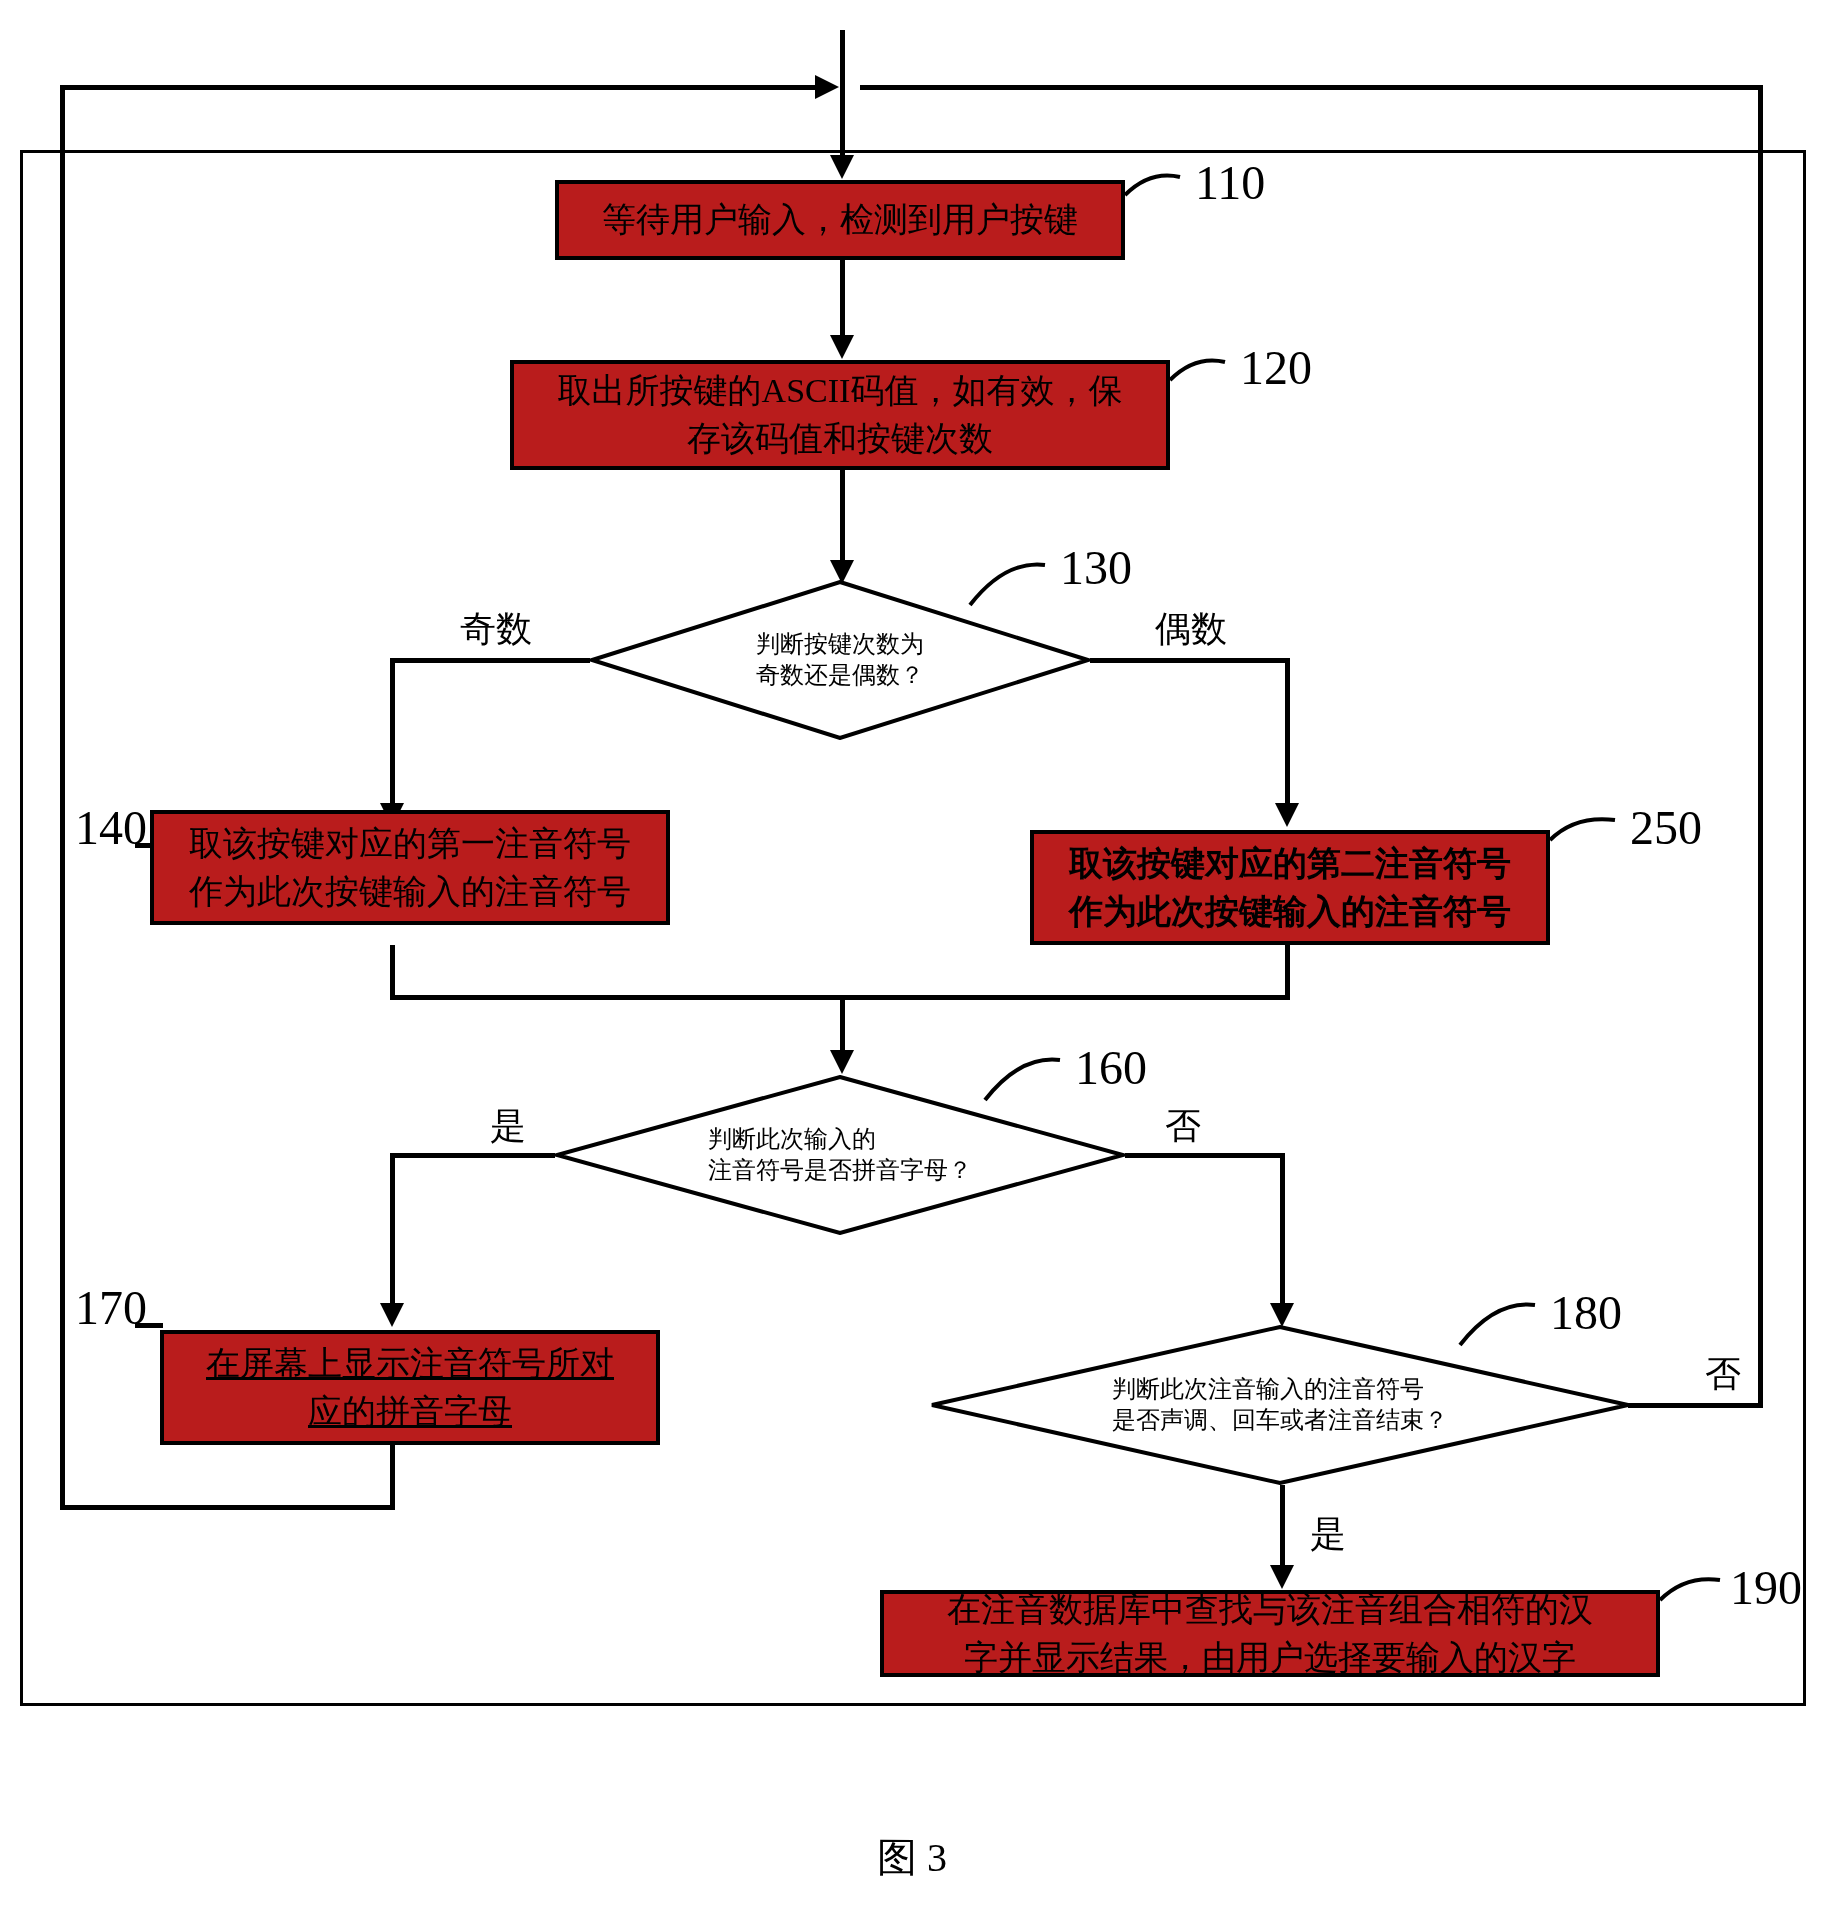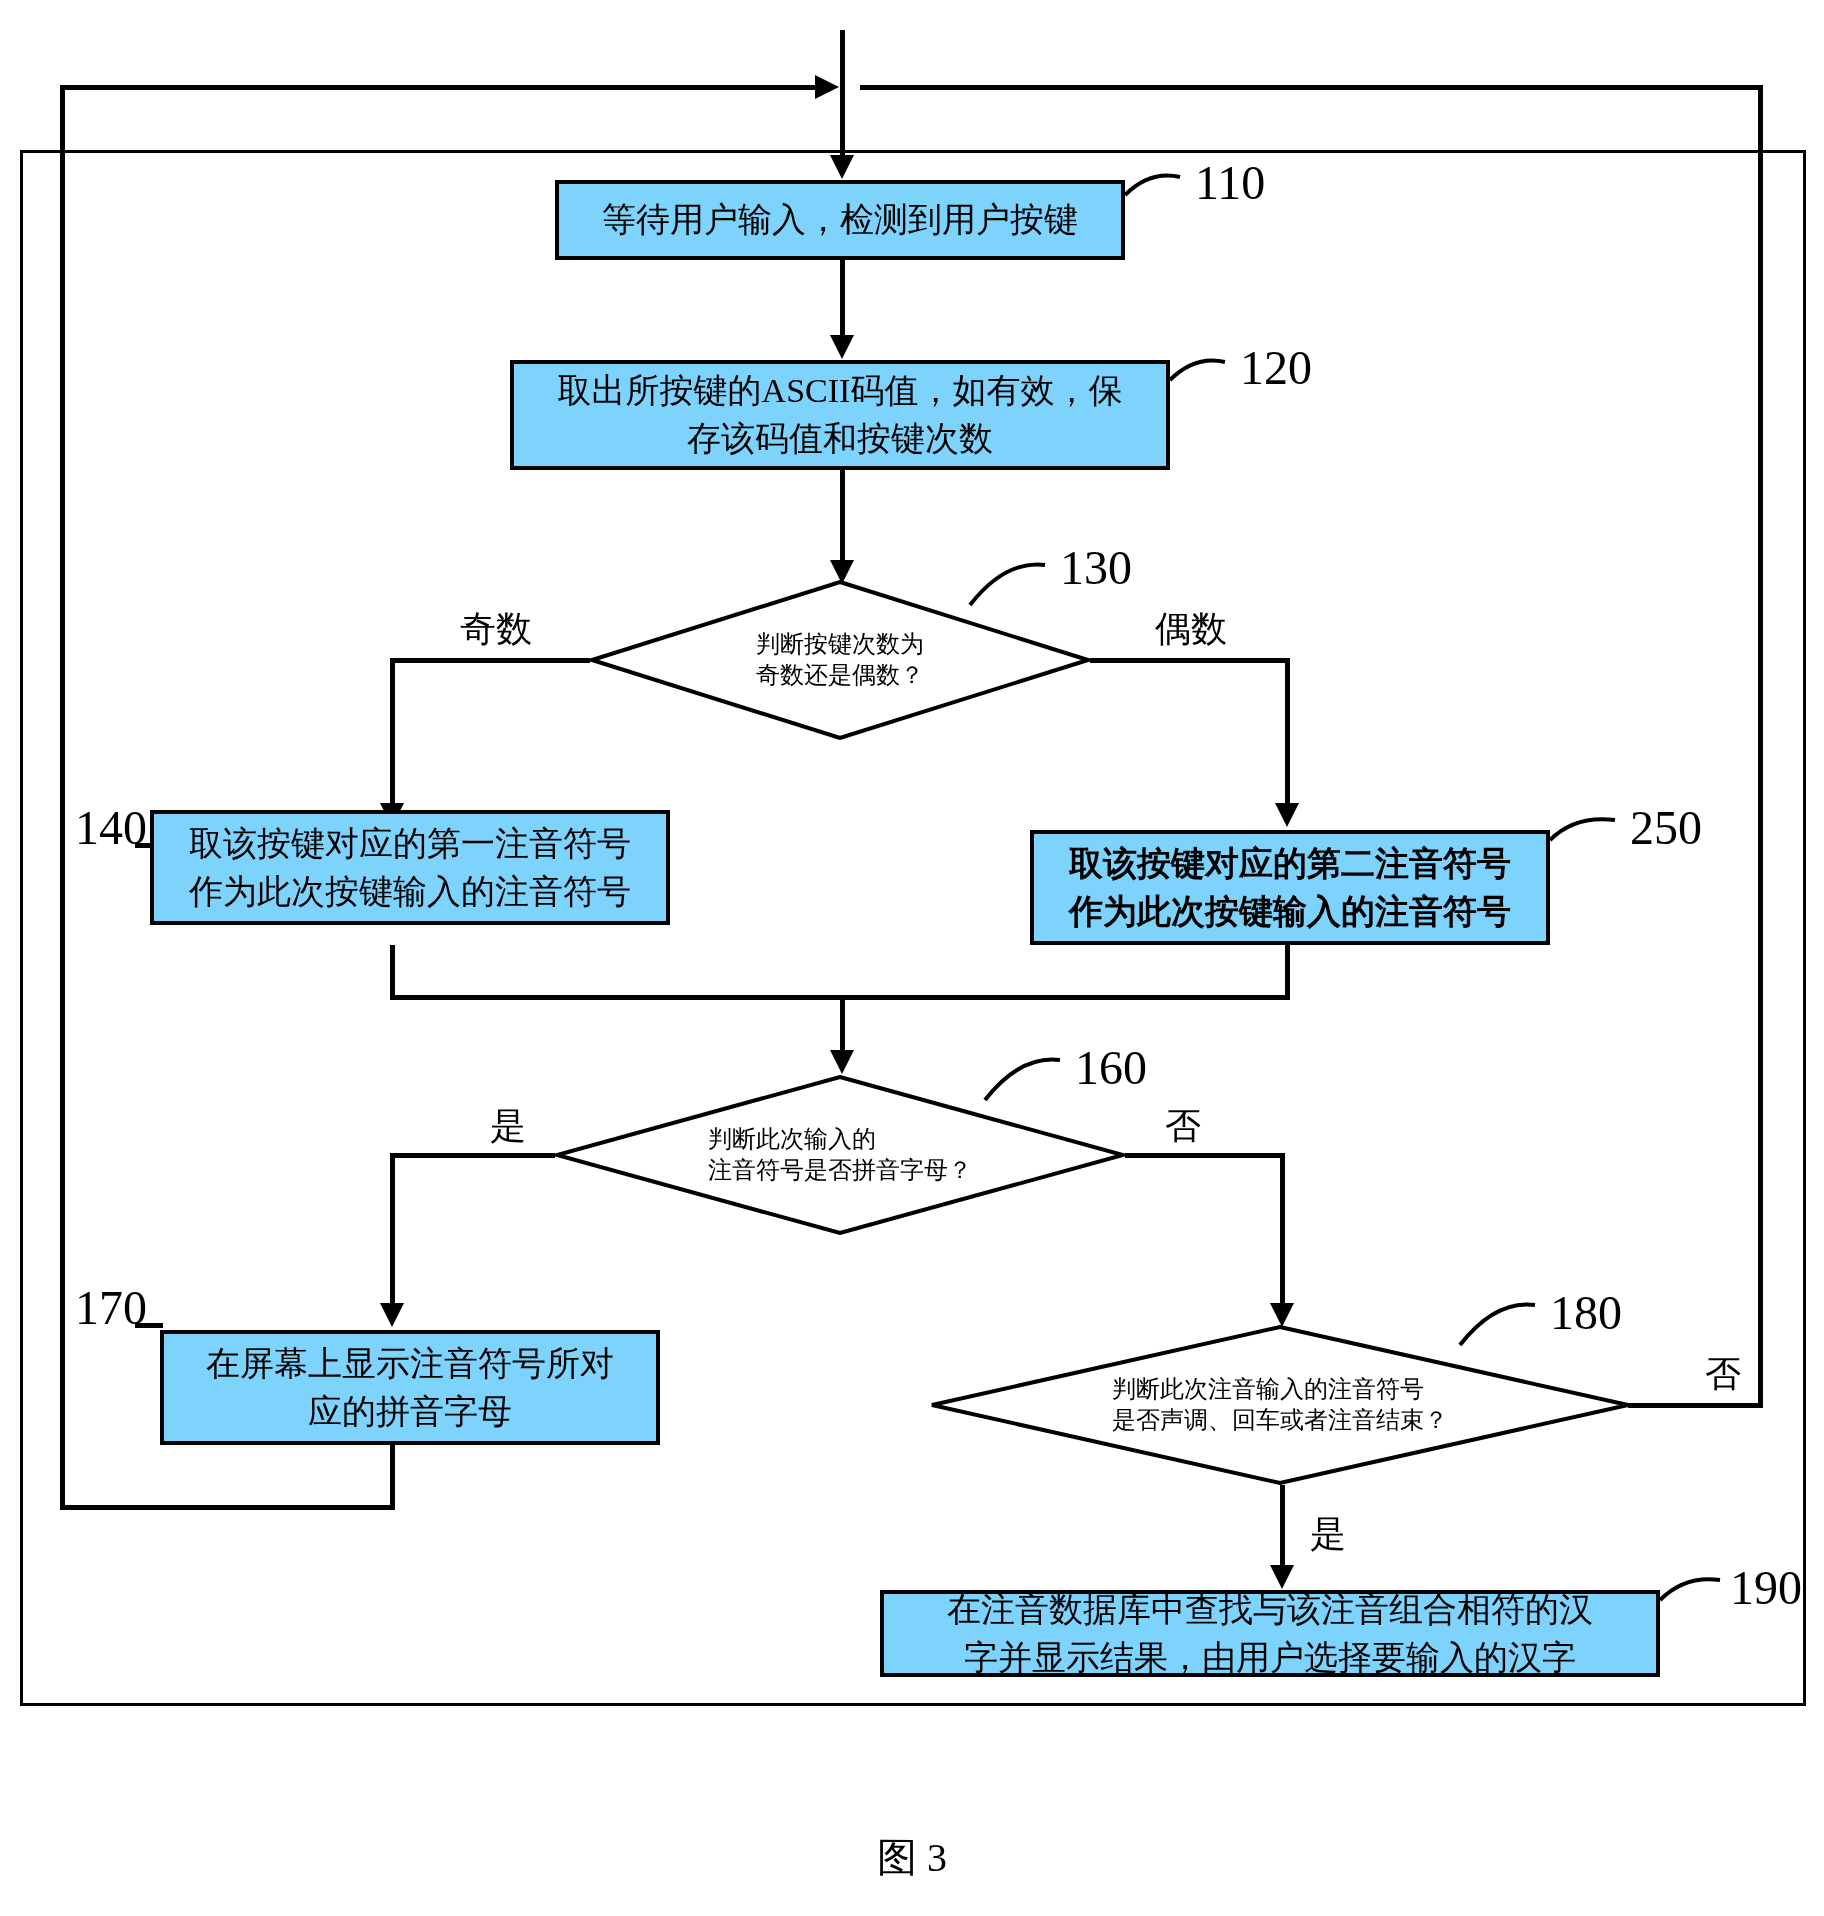--- a/index.html
+++ b/index.html
@@ -36,21 +36,21 @@
     border-top: 24px solid #000;
   }
   .arrow-head.right {
     border-top: 12px solid transparent;
     border-bottom: 12px solid transparent;
     border-left: 24px solid #000;
   }
   .rect-box {
     position: absolute;
     border: 4px solid #000;
-    background: #7dd3fc;
+    background: #b91c1c;
     display: flex;
     align-items: center;
     justify-content: center;
     text-align: center;
     font-size: 34px;
     line-height: 1.4;
     padding: 10px 20px;
     box-sizing: border-box;
   }
   .diamond {
@@ -186,21 +186,21 @@
   <div class="arrow-line" style="left:390px; top:1153px; width:165px; height:5px;"></div>
   <div class="arrow-line" style="left:390px; top:1153px; width:5px; height:155px;"></div>
   <div class="arrow-head down" style="left:380px; top:1303px;"></div>
   <div class="label" style="left:490px; top:1102px;">是</div>
 
   <div class="arrow-line" style="left:1125px; top:1153px; width:160px; height:5px;"></div>
   <div class="arrow-line" style="left:1280px; top:1153px; width:5px; height:155px;"></div>
   <div class="arrow-head down" style="left:1270px; top:1303px;"></div>
   <div class="label" style="left:1165px; top:1102px;">否</div>
 
-  <div class="rect-box" style="left:160px; top:1330px; width:500px; height:115px;">
+  <div class="rect-box" style="left:160px; top:1330px; width:500px; height:115px;text-decoration:underline;">
     <span style="white-space:pre-line;">在屏幕上显示注音符号所对
 应的拼音字母</span>
   </div>
   <div class="ref-label" style="left:75px; top:1280px;">170</div>
   <div class="arrow-line" style="left:135px; top:1323px; width:28px; height:5px;"></div>
 
   <div class="arrow-line" style="left:390px; top:1445px; width:5px; height:60px;"></div>
   <div class="arrow-line" style="left:60px; top:1505px; width:335px; height:5px;"></div>
   <div class="arrow-line" style="left:60px; top:85px; width:5px; height:1425px;"></div>
   <div class="arrow-line" style="left:60px; top:85px; width:760px; height:5px;"></div>

